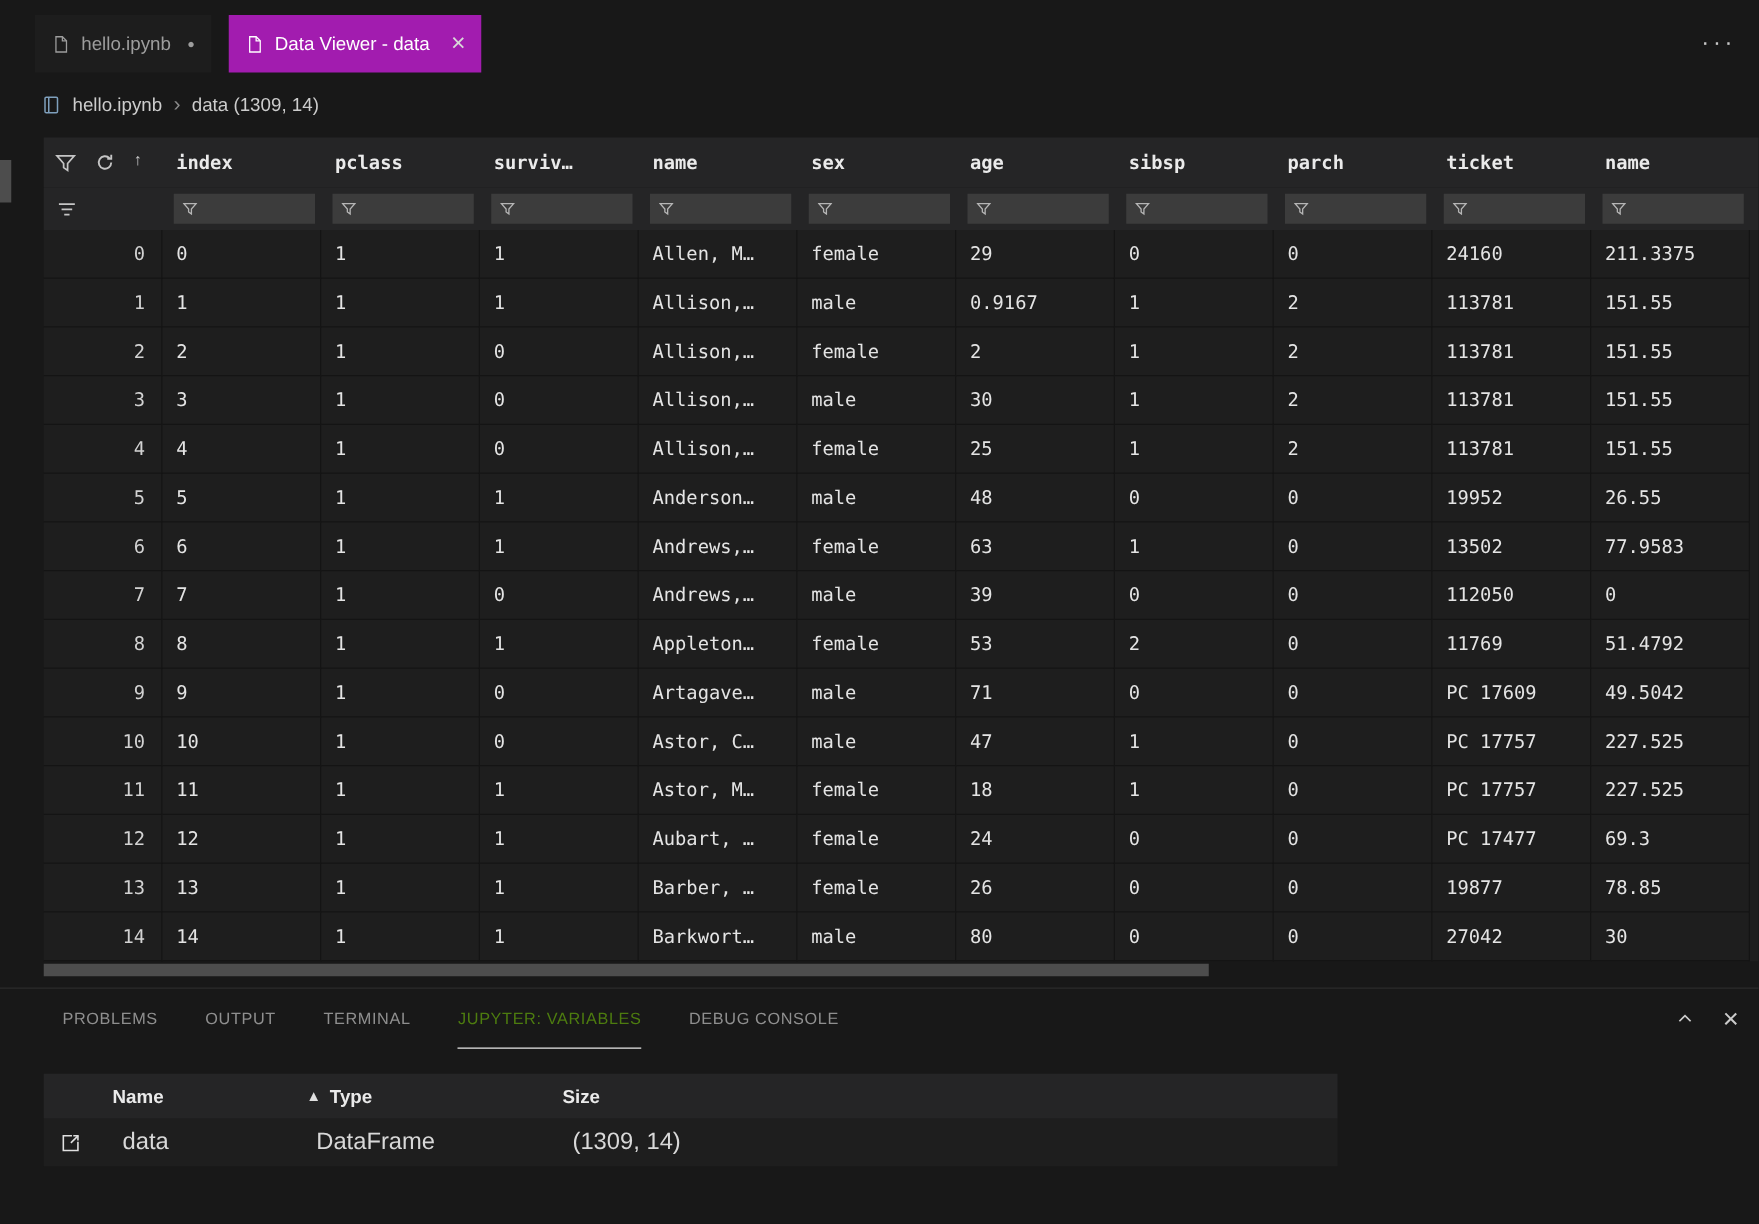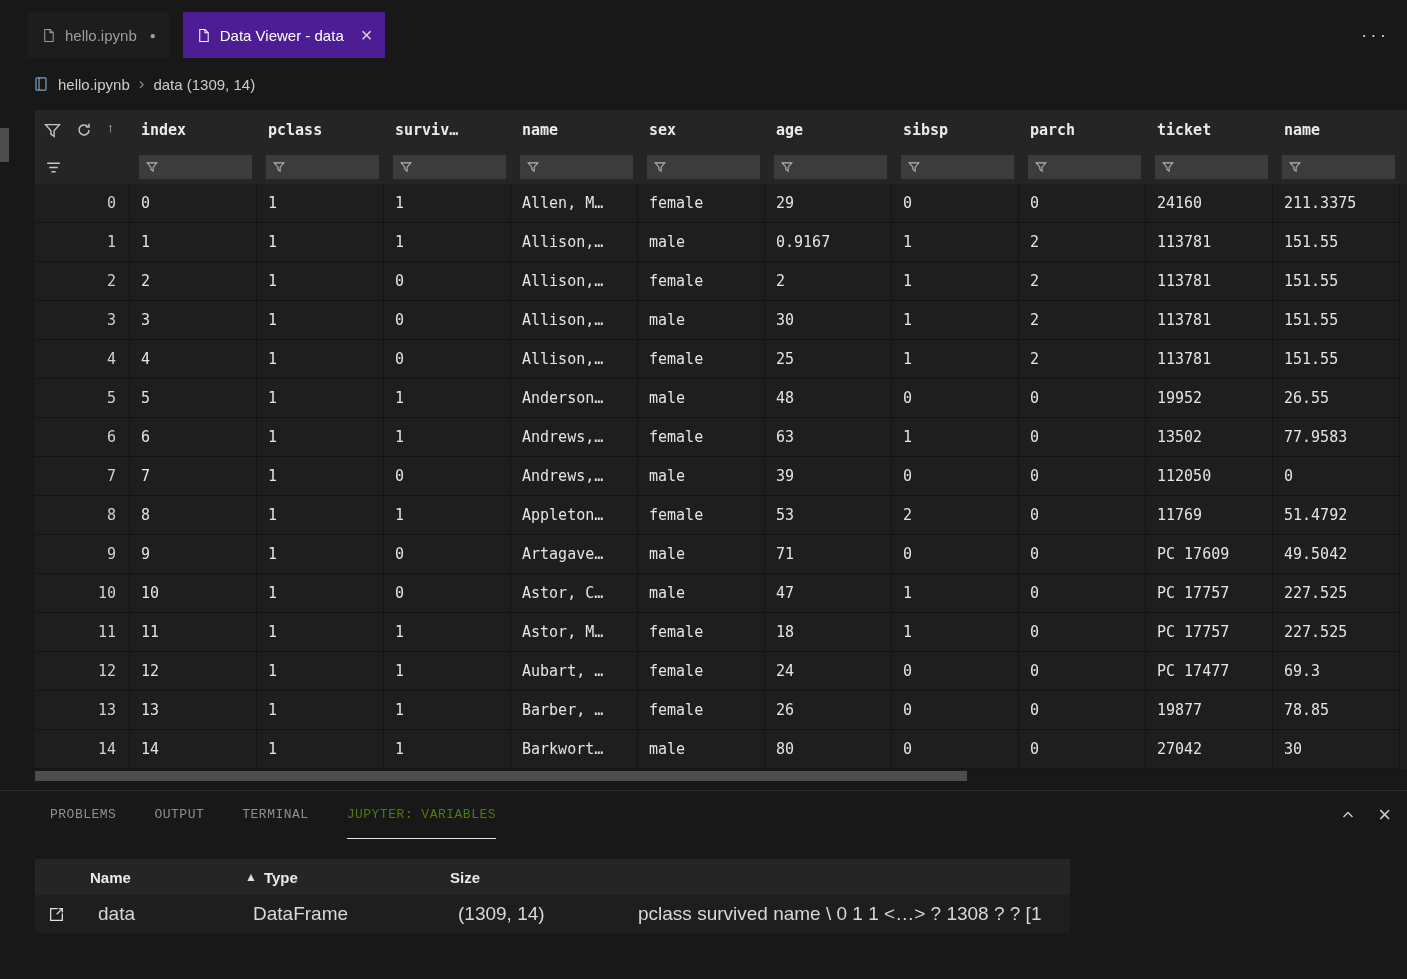--- a/index.html
+++ b/index.html
@@ -18,21 +18,21 @@
   .tabbar {
     height: 58px; background: #181818;
     display: flex; align-items: flex-end; padding-left: 28px;
     position: relative;
   }
   .tab {
     height: 46px; display: flex; align-items: center; gap: 9px;
     padding: 0 13px; font-size: 15px; cursor: pointer; white-space: nowrap;
   }
   .tab-inactive { background: #1d1d1d; color: #9d9d9d; margin-right: 14px; }
-  .tab-active { background: #4c1d95; color: #ffffff; }
+  .tab-active { background: #a21caf; color: #ffffff; }
   .tab svg { flex: 0 0 auto; }
   .mod-dot { font-size: 10px; color: #9d9d9d; margin-left: 4px; }
   .tab-close { font-size: 20px; color: #d8d8d8; margin-left: 8px; line-height: 1; }
   .more-actions {
     position: absolute; right: 18px; top: 24px;
     color: #c8c8c8; font-size: 19px; letter-spacing: 3px; cursor: pointer;
   }
 
   
   .breadcrumb {
@@ -93,21 +93,21 @@
 
   
   .panel {
     position: absolute; left: 0; top: 790px; right: 0; bottom: 0;
     background: #181818; border-top: 1px solid #2b2b2b;
   }
   .panel-tabs { display: flex; align-items: stretch; height: 48px; padding-left: 50px; }
   .ptab {
     margin-right: 38px; font-size: 13px; letter-spacing: 0.5px;
     color: #8f8f8f; display: flex; align-items: center; cursor: pointer;
-    border-bottom: 1px solid transparent; white-space: nowrap; font-family: Liberation Mono, monospace;
+    border-bottom: 1px solid transparent; white-space: nowrap;
   }
   .ptab.active { color: #4d7c0f; border-bottom-color: #e7e7e7; }
   .panel-actions {
     position: absolute; right: 16px; top: 13px;
     display: flex; align-items: center; gap: 22px;
   }
   .panel-actions .pa { cursor: pointer; color: #cccccc; display: flex; align-items: center; }
   .panel-close { font-size: 22px; line-height: 1; color: #cccccc; }
 
   
@@ -472,20 +472,21 @@
 
 <div class="hscroll"></div>
 
 <div class="panel">
   <div class="panel-tabs">
 
   <div class="ptab">PROBLEMS</div>
       <div class="ptab">OUTPUT</div>
       <div class="ptab">TERMINAL</div>
       <div class="ptab active">JUPYTER: VARIABLES</div>
+      <div class="ptab">DEBUG CONSOLE</div>
     </div>
   <div class="panel-actions">
     <span class="pa">
       <svg width="16" height="16" viewBox="0 0 16 16">
         <path d="M3.5 10L8 5.5L12.5 10" fill="none" stroke="#cccccc" stroke-width="1.4"></path>
       </svg>
     </span>
     <span class="pa panel-close">×</span>
   </div>
 
@@ -510,17 +511,16 @@
           <div class="icon-cell">
             <svg width="17" height="17" viewBox="0 0 16 16">
               <path d="M13.5 7v6.5h-11v-11H9" fill="none" stroke="#e0e0e0" stroke-width="1.2"></path>
               <path d="M10 2.5h3.5V6" fill="none" stroke="#e0e0e0" stroke-width="1.2"></path>
               <path d="M13.5 2.5L8.2 7.8" fill="none" stroke="#e0e0e0" stroke-width="1.2"></path>
             </svg>
           </div>
           <div class="vr-cell">data</div>
           <div class="vr-cell">DataFrame</div>
           <div class="vr-cell">(1309, 14)</div>
-          <div class="vr-cell">pclass survived name \ 0 1 1 &lt;…&gt; ? 1308 ? ? [1</div>
         </div>
       </div>
   </div>
 </div>
 
 </body></html>

